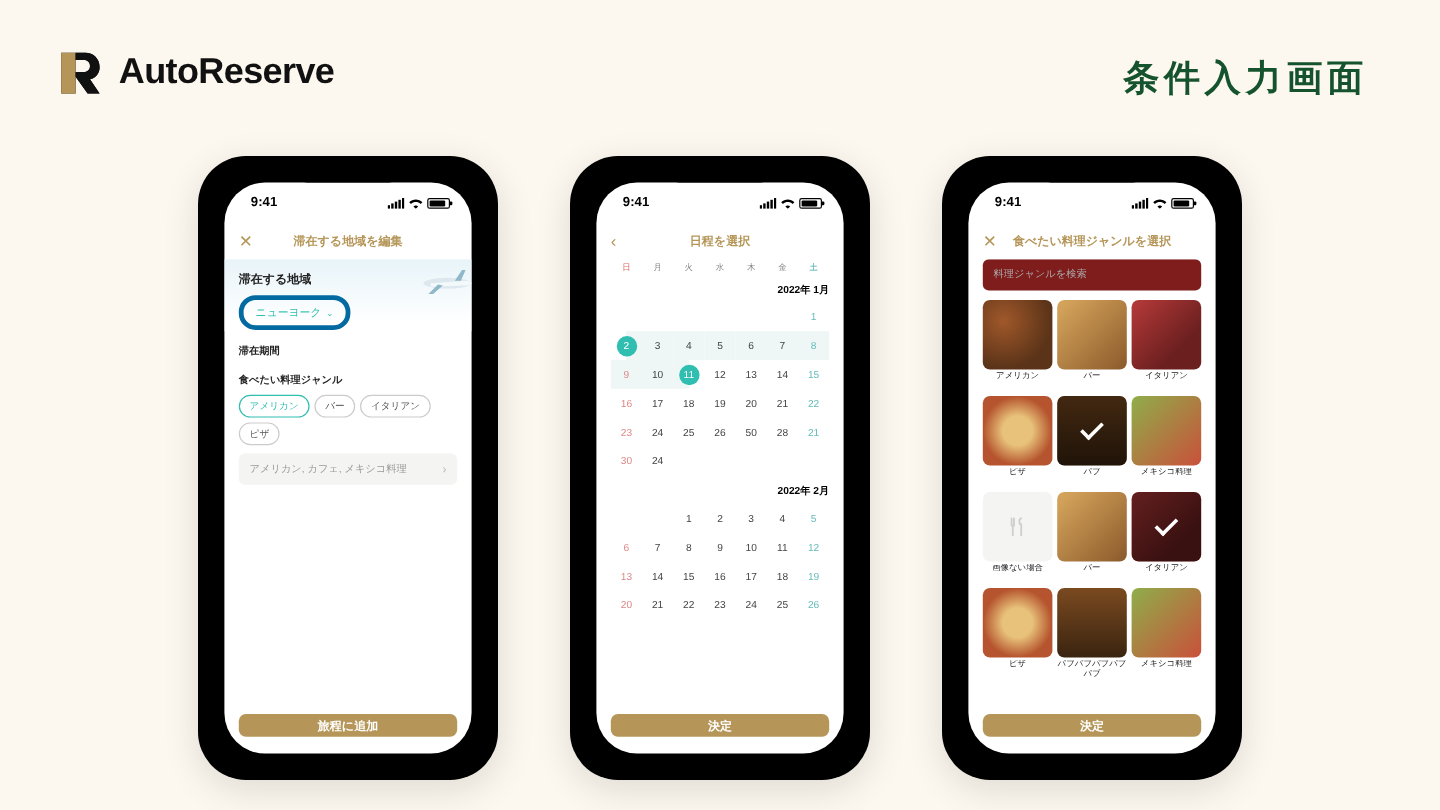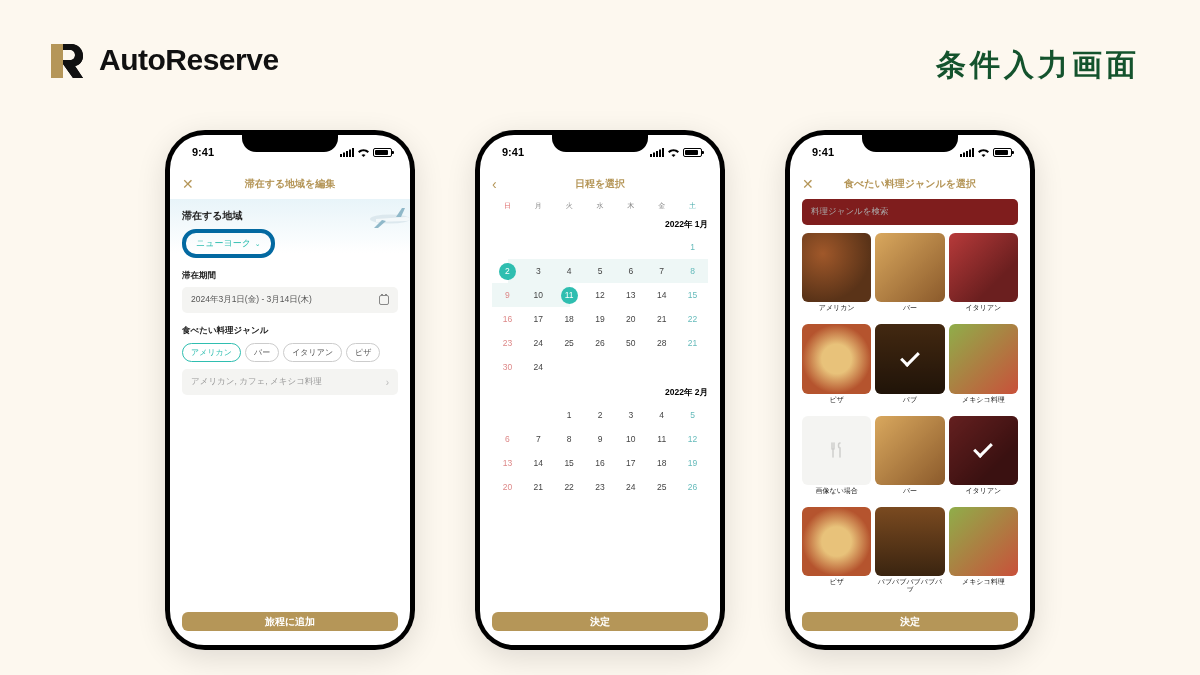--- a/index.html
+++ b/index.html
@@ -10,21 +10,21 @@
     position: relative; overflow: hidden;
   }
   .header { position: absolute; top: 40px; left: 45px; display: flex; align-items: center; gap: 14px; }
   .logo-mark { width: 40px; height: 40px; }
   .logo-text { font-size: 30px; font-weight: 700; color: #111; letter-spacing: -0.5px; }
   .page-title { position: absolute; top: 45px; right: 60px; font-size: 30px; font-weight: 700; color: #14532d; letter-spacing: 4px; }
 
   .phones { position: absolute; top: 130px; left: 0; right: 0; display: flex; justify-content: center; gap: 60px; }
   .phone {
     width: 250px; height: 520px;
-    background: #000; border-radius: 40px; padding: 5px;
+    background: #000; border-radius: 40px; padding: 22px;
     position: relative;
     box-shadow: 0 8px 30px rgba(0,0,0,0.12);
   }
   .phone-screen {
     width: 100%; height: 100%; background: #fff; border-radius: 34px;
     overflow: hidden; position: relative;
     display: flex; flex-direction: column;
   }
   .notch {
     position: absolute; top: 0; left: 50%; transform: translateX(-50%);
@@ -175,24 +175,20 @@
             <path d="M30 12 L36 3 L39 3 L35 12 Z" fill="#8fb8c9"></path>
             <path d="M16 15 L8 23 L12 23 L20 16 Z" fill="#8fb8c9"></path>
           </svg>
         </div>
         <div class="section-label">滞在する地域</div>
         <div class="pill-select">
           <span>ニューヨーク</span>
           <span style="font-size:7px;">⌄</span>
         </div>
         <div class="field-label">滞在期間</div>
-        <div class="date-field">
-          <span>2024年3月1日(金) - 3月14日(木)</span>
-          <span class="cal-icon"></span>
-        </div>
         <div class="field-label">食べたい料理ジャンル</div>
         <div class="chips" id="p1-chips">
             <span class="chip active">アメリカン</span>
             <span class="chip">バー</span>
             <span class="chip">イタリアン</span>
             <span class="chip">ピザ</span>
           </div>
         <div class="select-row">
           <span>アメリカン, カフェ, メキシコ料理</span>
           <span class="chev-r">›</span>

